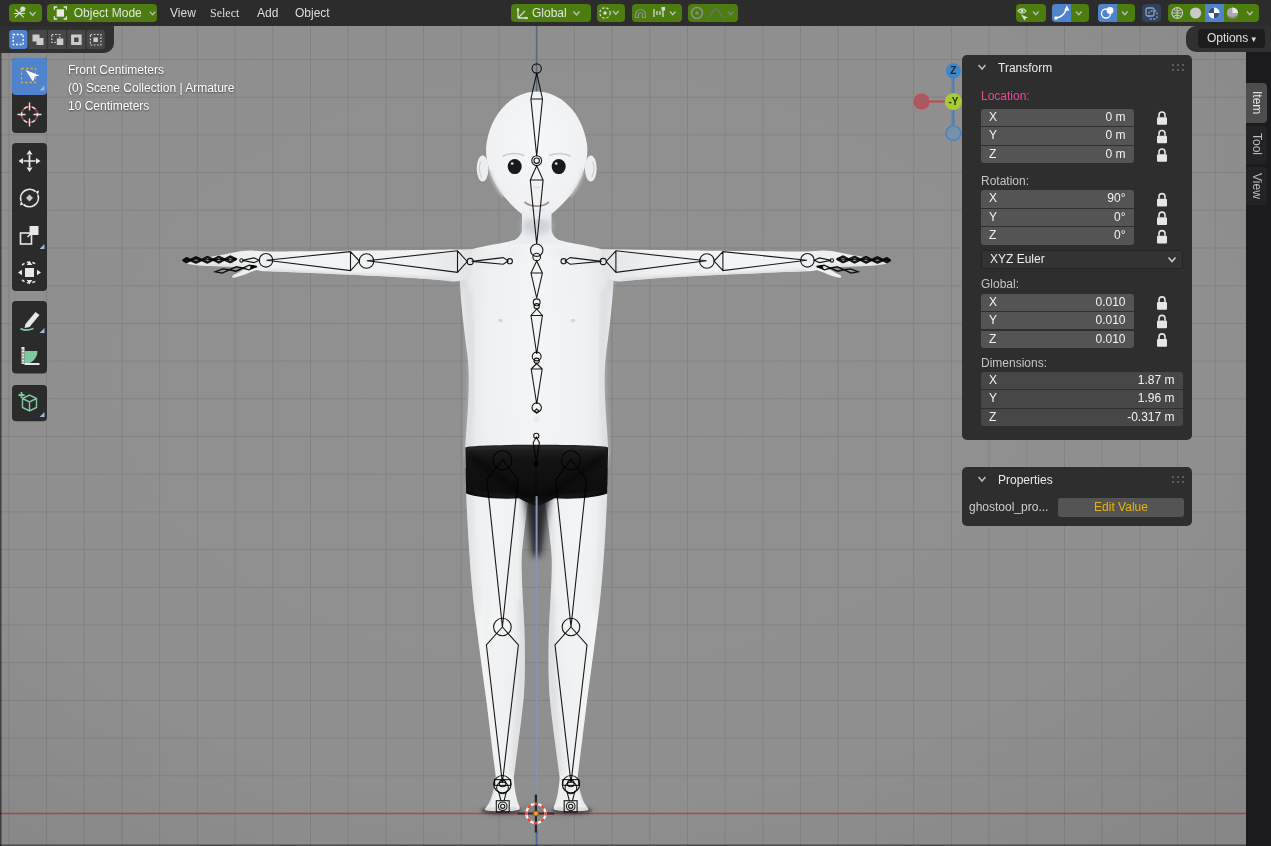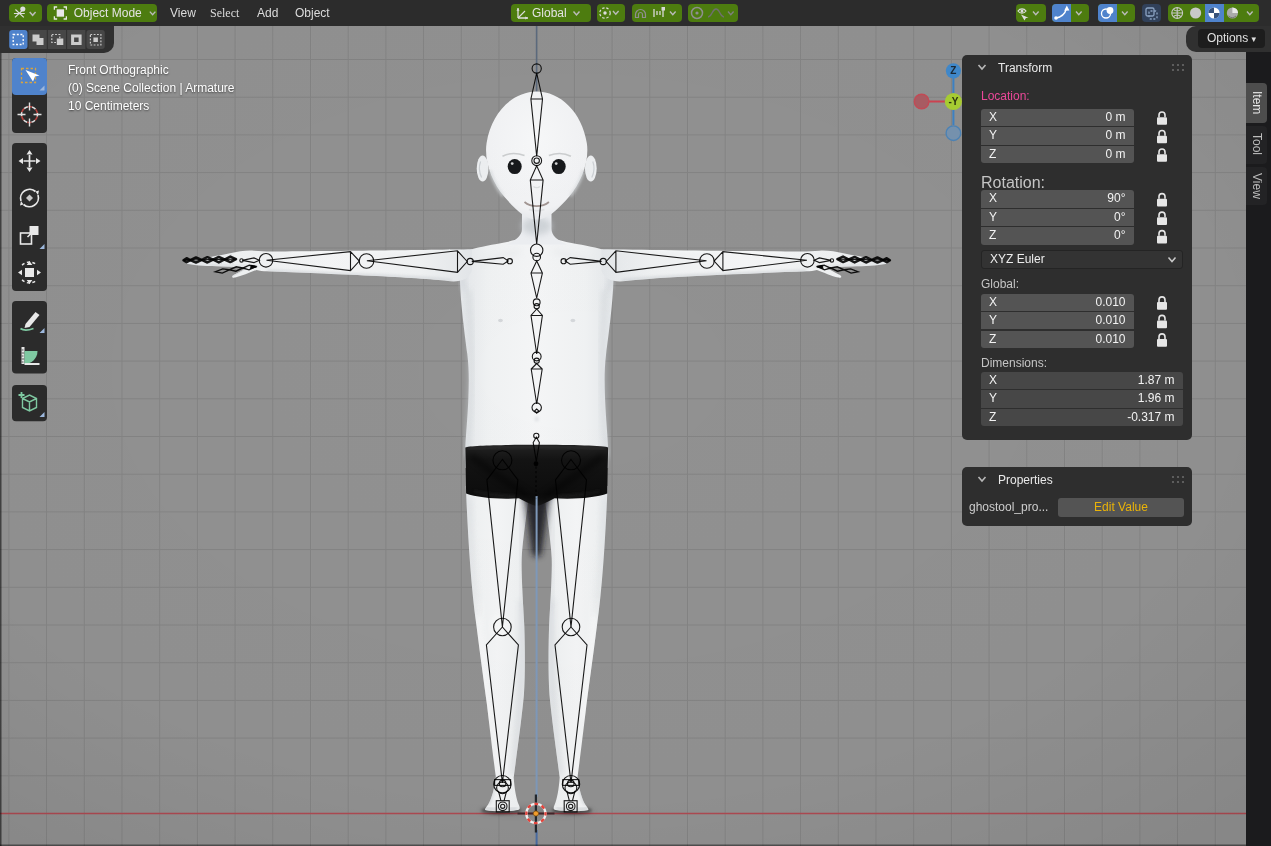--- a/index.html
+++ b/index.html
@@ -486,21 +486,21 @@
       <path d="M2,4 L6,1.5 L6,6.5 Z" fill="#e8e8e8" stroke="none"></path>
       <path d="M3,-2 L5.5,-4.5 M3.5,-1 L6.5,-1.5" stroke-width="1.1"></path>
     </g>
     <g transform="translate(81.8,192.6)" stroke="#e8e8e8" fill="none" stroke-width="1.4">
       <rect x="-7" y="-7" width="14" height="14"></rect>
       <path d="M-7,-2.3 L7,-2.3 M-7,2.3 L7,2.3 M-2.3,-7 L-2.3,7 M2.3,-7 L2.3,7"></path>
     </g>
   </svg>
 
   <div class="abs shadowtxt" style="left:68px;top:61px;color:#fff;font-size:12px;line-height:18px;">
-    <div>Front Orthographic</div>
+    <div>Front Centimeters</div>
     <div>(0) Scene Collection | Armature</div>
     <div>10 Centimeters</div>
   </div>
 
   <div id="npanel" class="abs">
     <div class="panel" style="width:230px;height:385px;">
       <svg class="abs" style="left:14px;top:6px;" width="12" height="12" viewBox="0 0 12 12">
           <path d="M2.5,4 L6,8 L9.5,4" stroke="#b8b8b8" stroke-width="1.6" fill="none"></path>
         </svg>
       <div class="abs" style="left:36px;top:6px;font-size:12px;color:#eaeaea;">Transform</div>
@@ -520,21 +520,21 @@
           <span class="fv">0 m</span>
         </div>
       <div class="frow" style="position:absolute;left:19px;top:72.2px;margin:0;">
           <span class="fl">Y</span>
           <span class="fv">0 m</span>
         </div>
       <div class="frow" style="position:absolute;left:19px;top:90.7px;margin:0;border-radius:0 0 3px 3px;">
           <span class="fl">Z</span>
           <span class="fv">0 m</span>
         </div>
-      <div class="abs" style="left:19px;top:119px;font-size:16px;color:#c5c5c5;">Rotation:</div>
+      <div class="abs" style="left:19px;top:119px;font-size:12px;color:#c5c5c5;">Rotation:</div>
       <div class="frow" style="position:absolute;left:19px;top:135.3px;margin:0;border-radius:3px 3px 0 0;">
           <span class="fl">X</span>
           <span class="fv">90°</span>
         </div>
       <div class="frow" style="position:absolute;left:19px;top:153.8px;margin:0;">
           <span class="fl">Y</span>
           <span class="fv">0°</span>
         </div>
       <div class="frow" style="position:absolute;left:19px;top:172.3px;margin:0;border-radius:0 0 3px 3px;">
           <span class="fl">Z</span>

